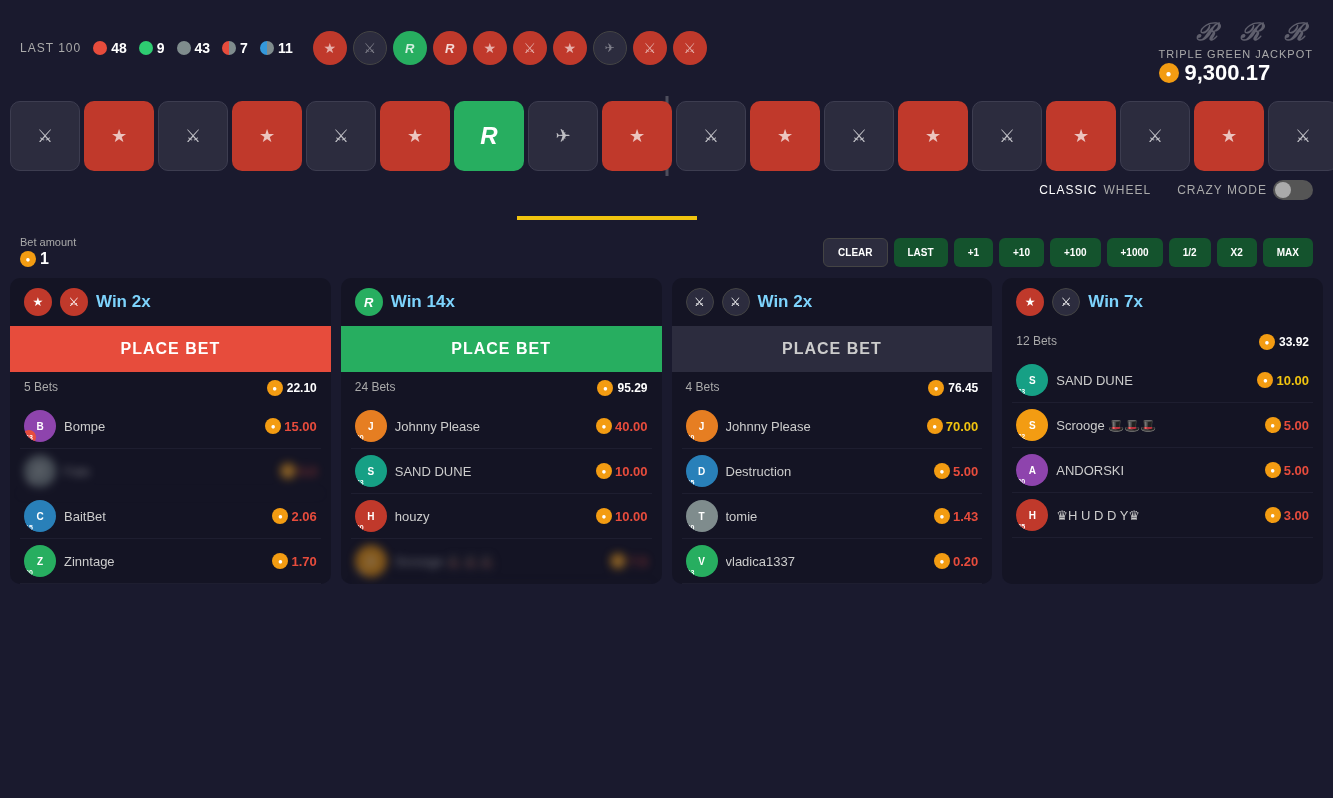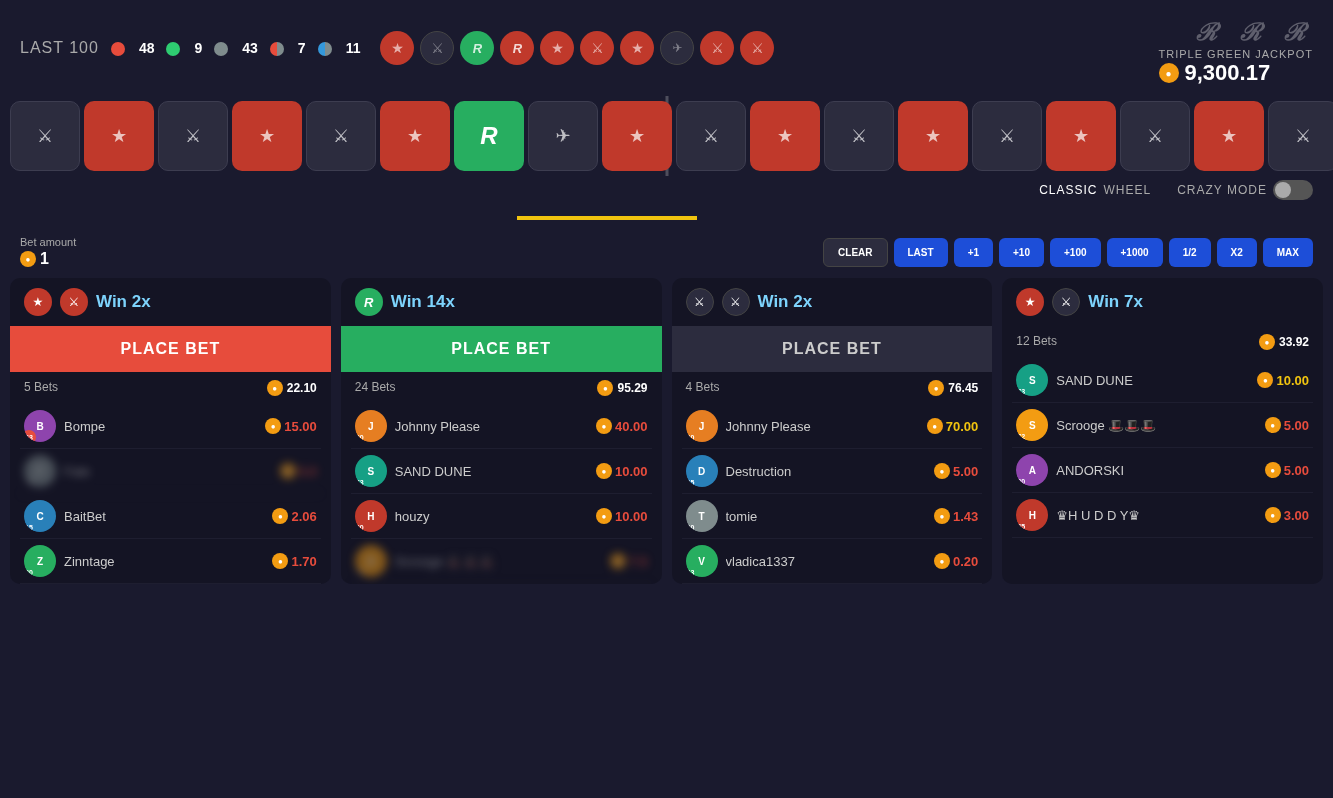--- a/index.html
+++ b/index.html
@@ -16,29 +16,29 @@
     
     .top-bar {
       display: flex;
       align-items: center;
       padding: 10px 20px;
       gap: 12px;
       position: relative;
       z-index: 10;
     }
     .last-100-label {
-      font-size: 16px;
+      font-size: 12px;
       color: #aaa;
       text-transform: uppercase;
       letter-spacing: 1px;
     }
     .stat-badge {
       display: flex;
-      align-items: flex-end;
-      gap: 14px;
+      align-items: center;
+      gap: 4px;
       font-size: 14px;
       font-weight: bold;
     }
     .stat-dot {
       width: 14px; height: 14px;
       border-radius: 50%;
       display: inline-block;
     }
     .stat-dot.red { background: #e74c3c; }
     .stat-dot.green { background: #2ecc71; }
@@ -230,21 +230,21 @@
       cursor: pointer;
       font-size: 10px;
       font-weight: bold;
     }
     .bet-btn.outline {
       background: #2c2c3e;
       color: #fff;
       border: 1px solid #444;
     }
     .bet-btn.dark {
-      background: #1d4ed8;
+      background: #14532d;
       color: #fff;
     }
 
     
     .game-columns {
       display: flex;
       gap: 10px;
       padding: 0 10px;
     }
     .game-column {

